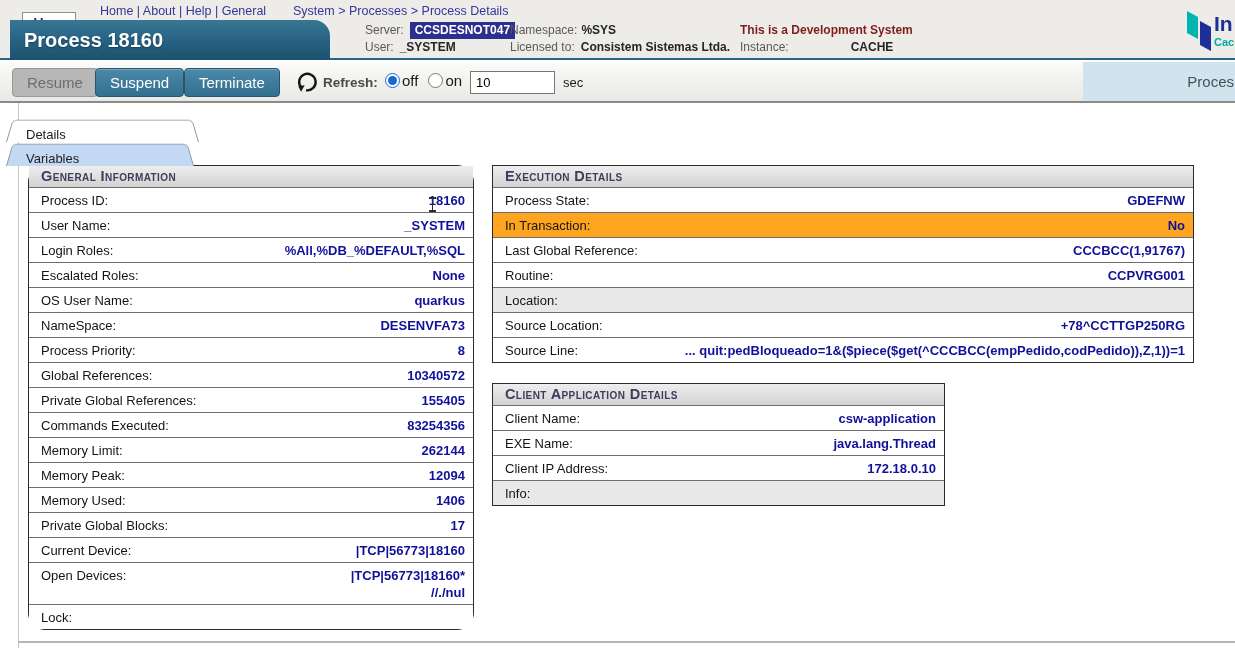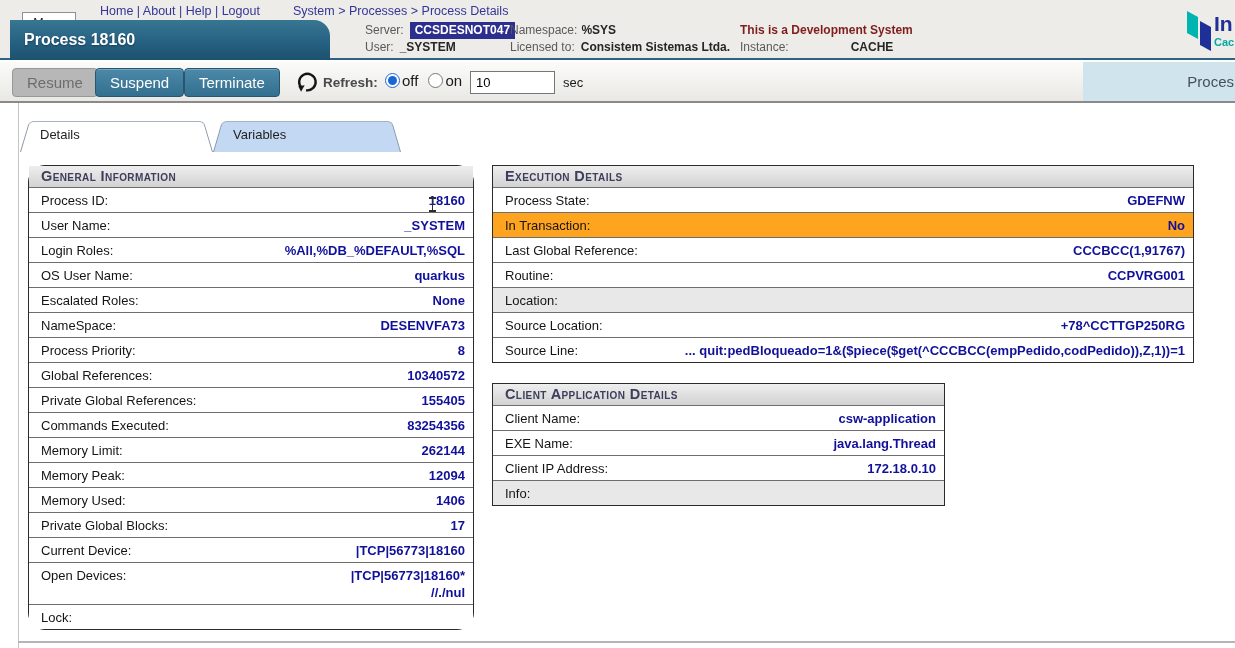--- a/index.html
+++ b/index.html
@@ -24,21 +24,21 @@
   }
   .top-nav { position:absolute; left:100px; top:4px; font-size:12.5px; color:#333697; }
   .breadcrumb { position:absolute; left:293px; top:4px; font-size:12.5px; color:#333697; }
   .navlink { cursor:pointer; }
   .sep { white-space:pre; }
   .title-bar {
     position:absolute; left:10px; top:20px; width:320px; height:40px;
     background:linear-gradient(#387692 0%, #266182 55%, #1d516e 100%);
     border-radius:0 16px 0 0;
     display:flex; align-items:center; padding-left:14px;
-    color:#ffffff; font-size:16px; font-weight:bold;
+    color:#ffffff; font-size:20px; font-weight:bold;
     text-shadow:0 1px 2px rgba(0,0,0,.35);
   }
   .info-col { position:absolute; top:22px; font-size:12px; color:#5a5a5a; line-height:17px; }
   .info-row { display:flex; align-items:center; height:17px; white-space:nowrap; }
   .info-label { color:#5a5a5a; }
   .info-value { color:#262626; font-weight:bold; margin-left:6px; }
   .server-chip { background:#2d2f8f; color:#ffffff; font-weight:bold; padding:0 5px; margin-left:6px; }
   .dev-note { color:#7f1d1d; font-weight:bold; }
   .instance-value { margin-left:62px; }
   
@@ -79,21 +79,21 @@
     border:1px solid #767676; font-size:13px; padding-left:5px;
     font-family:"Liberation Sans", sans-serif;
   }
   .sec-label { position:absolute; left:563px; top:13px; font-size:13px; color:#1a1a1a; }
   .right-panel {
     position:absolute; left:1083px; top:0; width:152px; height:39px;
     background:#cfe4ed; display:flex; align-items:center; justify-content:flex-end;
     font-size:15px; color:#47505a; padding-right:1px; overflow:hidden;
   }
   
-  .tab-strip { position:absolute; left:20px; top:118px; height:34px; display:flex; }
+  .tab-strip { position:absolute; left:6px; top:118px; height:34px; display:flex;flex-direction:column; }
   .tab { position:relative; height:34px; cursor:pointer; }
   .tab::before {
     content:''; position:absolute; inset:0;
     border:1px solid #8a98a6; border-bottom:none;
     transform:perspective(9px) rotateX(1.6deg); transform-origin:bottom;
     border-radius:5px 5px 0 0;
   }
   .tab-active::before { background:#ffffff; border-bottom:none; }
   .tab-inactive::before { background:#c3d9f3; }
   .tab-label { position:relative; z-index:2; display:block; padding:9px 0 0 20px; font-size:13px; color:#222222; }
@@ -127,21 +127,21 @@
   .ibeam { position:absolute; left:428px; top:197px; width:9px; height:15px; }
   .ibeam::before, .ibeam::after { content:''; position:absolute; left:1px; width:7px; height:1.6px; background:#2b2b2b; }
   .ibeam::before { top:0; } .ibeam::after { bottom:0; }
   .ibeam-stem { position:absolute; left:3.7px; top:0; width:1.6px; height:15px; background:#2b2b2b; }
 </style>
 </head>
 <body>
 
 <div class="top-header">
   <div class="menu-button">Menu</div>
-  <div class="top-nav"><span class="navlink">Home</span><span class="sep"> | </span><span class="navlink">About</span><span class="sep"> | </span><span class="navlink">Help</span><span class="sep"> | </span><span class="navlink">Logout</span></div>
+  <div class="top-nav"><span class="navlink">Home</span><span class="sep"> | </span><span class="navlink">About</span><span class="sep"> | </span><span class="navlink">Help</span><span class="sep"> | </span><span class="navlink">General</span></div>
   <div class="breadcrumb"><span class="navlink">System</span><span class="sep"> &gt; </span><span class="navlink">Processes</span><span class="sep"> &gt; </span><span class="navlink">Process Details</span></div>
 
   <div class="title-bar">Process 18160</div>
 
   <div class="info-col" style="left:365px;">
     <div class="info-row">
       <span class="info-label">Server:</span>
       <span class="server-chip">CCSDESNOT047</span>
     </div>
     <div class="info-row">
@@ -225,26 +225,26 @@
       </div>
       <div class="trow">
         <span class="tlabel">User Name:</span>
         <span class="tvalue">_SYSTEM</span>
       </div>
       <div class="trow">
         <span class="tlabel">Login Roles:</span>
         <span class="tvalue">%All,%DB_%DEFAULT,%SQL</span>
       </div>
       <div class="trow">
+        <span class="tlabel">Escalated Roles:</span>
+        <span class="tvalue">None</span>
+      </div>
+      <div class="trow">
         <span class="tlabel">OS User Name:</span>
         <span class="tvalue">quarkus</span>
-      </div>
-      <div class="trow">
-        <span class="tlabel">Escalated Roles:</span>
-        <span class="tvalue">None</span>
       </div>
       <div class="trow">
         <span class="tlabel">NameSpace:</span>
         <span class="tvalue">DESENVFA73</span>
       </div>
       <div class="trow">
         <span class="tlabel">Process Priority:</span>
         <span class="tvalue">8</span>
       </div>
       <div class="trow">

